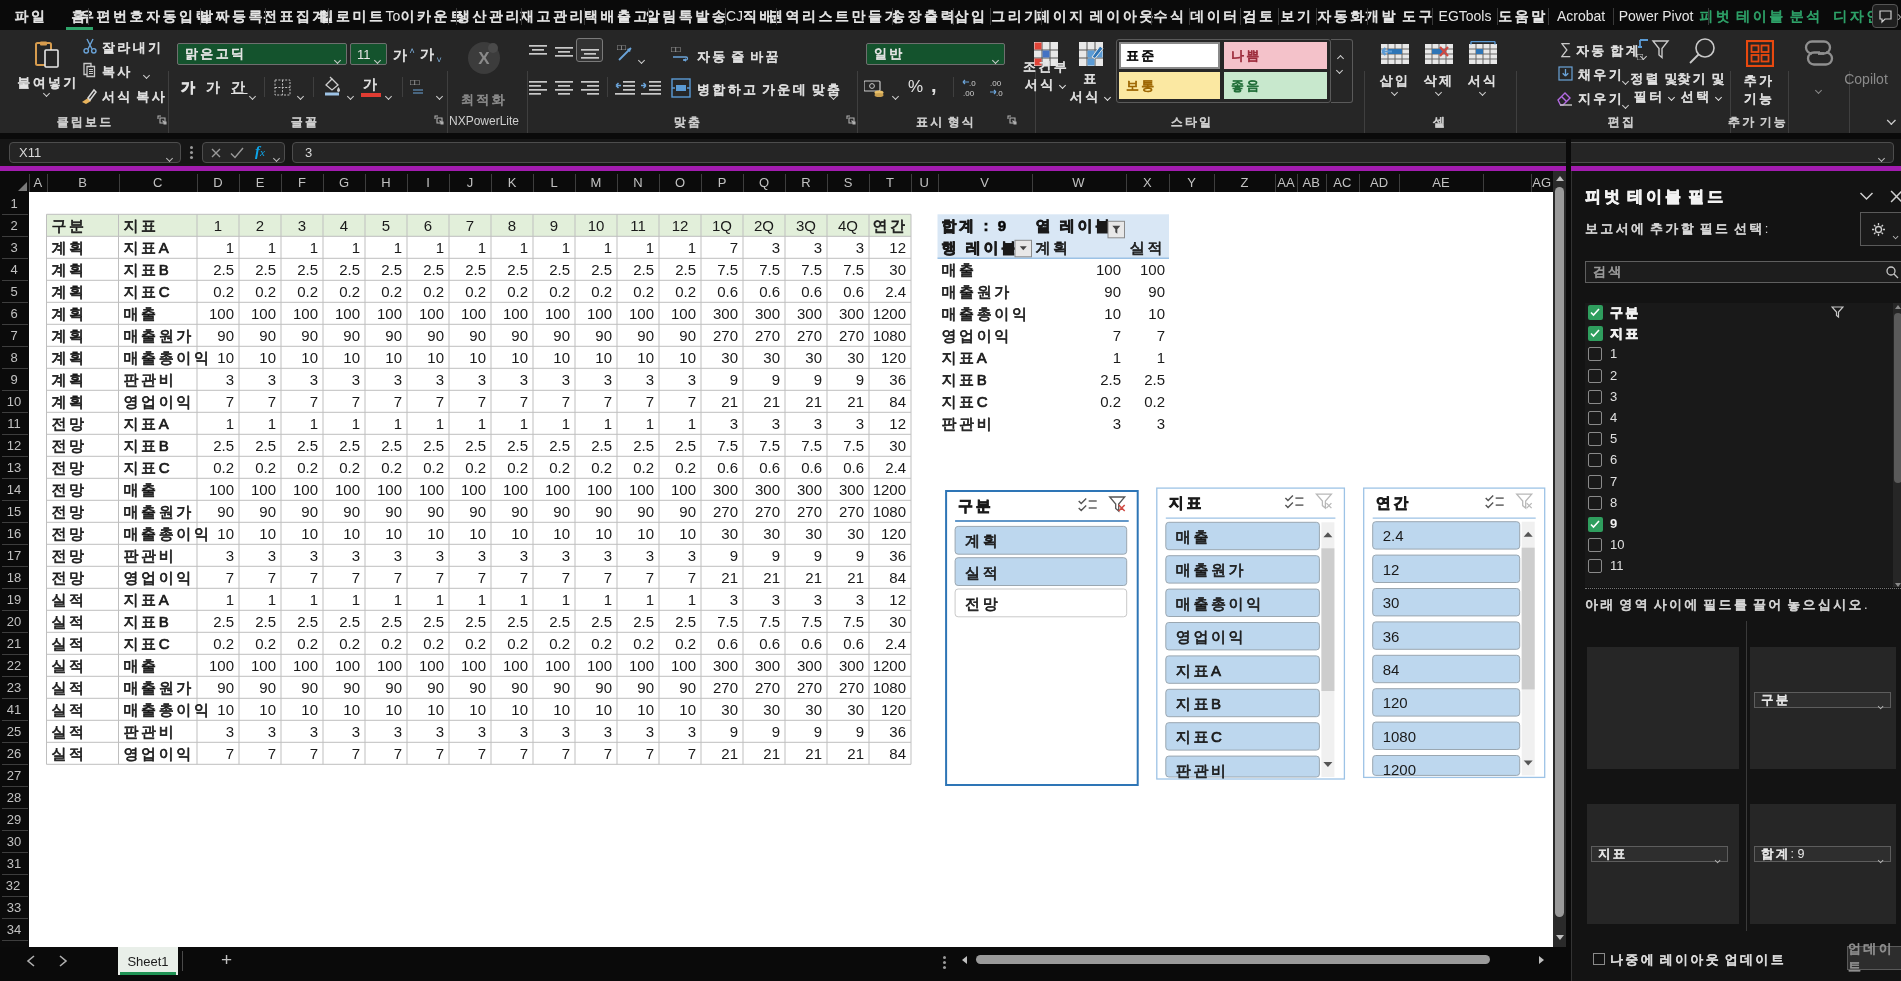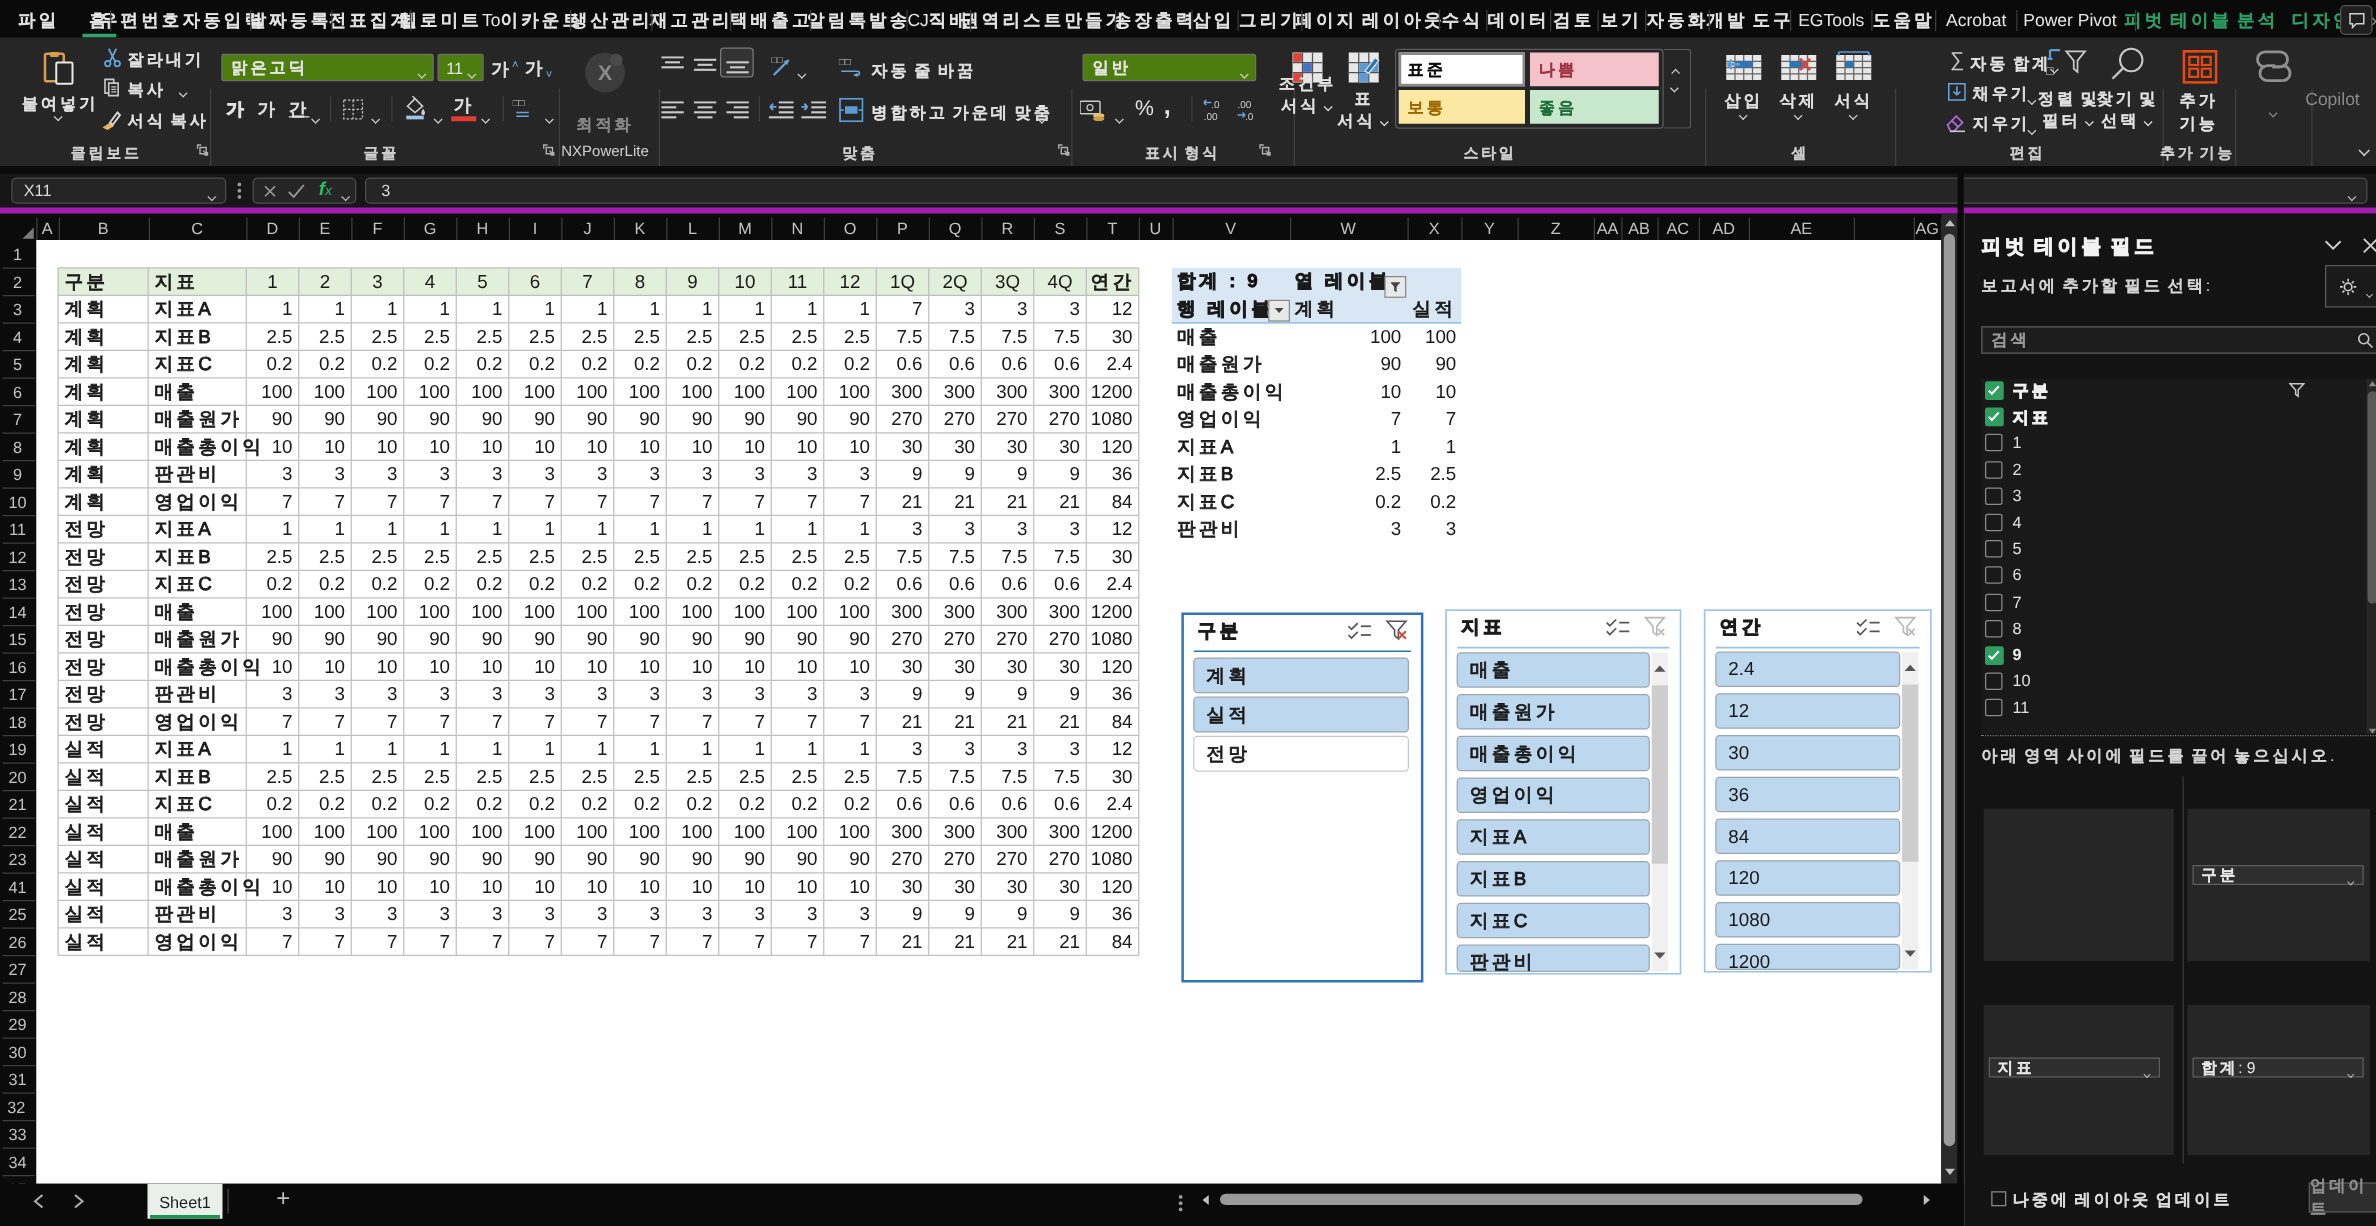--- a/index.html
+++ b/index.html
@@ -11,21 +11,21 @@
 .grn{color:#2ea369}
 .sep{width:1px;background:#3a3a3a;top:8px;height:17px}
 .rsep{width:1px;background:#3f3f3f;top:41px;height:76px}
 .glabel{color:#cfcfcf;font-size:12px;white-space:nowrap}
 .rtxt{color:#e2e2e2;font-size:13px;white-space:nowrap}
 .rtxtc{color:#e2e2e2;font-size:13px;white-space:nowrap;text-align:center}
 .dim{color:#8a8a8a}
 .cv{display:inline-block;width:8px;height:5px;position:relative;vertical-align:middle}
 .cv:before{content:"";position:absolute;left:1px;top:0px;width:4px;height:4px;
 border-right:1.3px solid currentColor;border-bottom:1.3px solid currentColor;transform:rotate(45deg)}
-.inbox{background:#4d7c0f;border:1px solid #6f6f6f;border-radius:2px;color:#e6e6e6;font-size:13px}
+.inbox{background:#14532d;border:1px solid #6f6f6f;border-radius:2px;color:#e6e6e6;font-size:13px}
 .fbox{background:#252525;border:1px solid #4d4d4d;border-radius:4px;color:#dadada;font-size:13px}
 .hdr{color:#c2c2c2;font-size:13px}
 svg{display:block}
 </style></head><body>
 <div class="ab" style="left:0;top:0;width:1901px;height:30px;background:#0a0a0a">
 <div class="ab menu-it" style="left:31px;top:8px;transform:translateX(-50%)"><i>파일</i></div>
 <div class="ab menu-it" style="left:79.5px;top:8px;transform:translateX(-50%)"><i>홈</i></div>
 <div class="ab menu-it" style="left:146px;top:8px;transform:translateX(-50%)"><i>우편번호자동입력</i></div>
 <div class="ab menu-it" style="left:232px;top:8px;transform:translateX(-50%)"><i>날짜등록</i></div>
 <div class="ab menu-it" style="left:296px;top:8px;transform:translateX(-50%)"><i>전표집계</i></div>
@@ -398,21 +398,21 @@
 <div class="ab fbox lft" style="left:9px;top:3px;width:172px;height:21px;padding-left:9px">X11</div>
 <div class="ab" style="left:166px;top:10px;color:#bbb"><span class="cv"></span></div>
 <div class="ab" style="left:190px;top:7px;width:3px;height:3px;border-radius:50%;background:#9a9a9a;box-shadow:0 5px 0 #9a9a9a,0 10px 0 #9a9a9a"></div>
 <div class="ab fbox" style="left:202px;top:3px;width:83px;height:21px"></div>
 <svg class="ab" style="left:210px;top:8px" width="12" height="12" viewBox="0 0 12 12">
       <path d="M2 2l8 8 M10 2l-8 8" stroke="#9a9a9a" stroke-width="1.4"></path>
     </svg>
 <svg class="ab" style="left:230px;top:8px" width="14" height="12" viewBox="0 0 14 12">
       <path d="M1 6.5l4 4 L13 1" stroke="#9a9a9a" stroke-width="1.4" fill="none"></path>
     </svg>
-<div class="ab" style="left:255px;top:4px;color:#22c55e;font-size:15px;font-style:italic;font-family:Liberation Sans, sans-serif"><b>f</b><span style="font-size:11px">x</span></div>
+<div class="ab" style="left:255px;top:4px;color:#0ea5e9;font-size:15px;font-style:italic;font-family:Liberation Serif, serif"><b>f</b><span style="font-size:11px">x</span></div>
 <div class="ab" style="left:273px;top:10px;color:#bbb"><span class="cv"></span></div>
 <div class="ab fbox lft" style="left:292px;top:3px;width:1602px;height:21px;padding-left:12px">3</div>
 <div class="ab" style="left:1878px;top:10px;color:#bbb"><span class="cv"></span></div>
 </div>
 <div class="ab" style="left:0;top:171px;width:1901px;height:22px;background:#0b0b0b">
 <div class="ab" style="left:18px;top:11px;width:0;height:0;border-left:9px solid transparent;border-bottom:9px solid #7a7a7a"></div>
 <div class="ab hdr ctr" style="left:29px;top:0;width:17.5px;height:22px">A</div>
 <div class="ab hdr ctr" style="left:46.5px;top:0;width:72.0px;height:22px">B</div>
 <div class="ab hdr ctr" style="left:118.5px;top:0;width:78.5px;height:22px">C</div>
 <div class="ab hdr ctr" style="left:197px;top:0;width:42px;height:22px">D</div>

